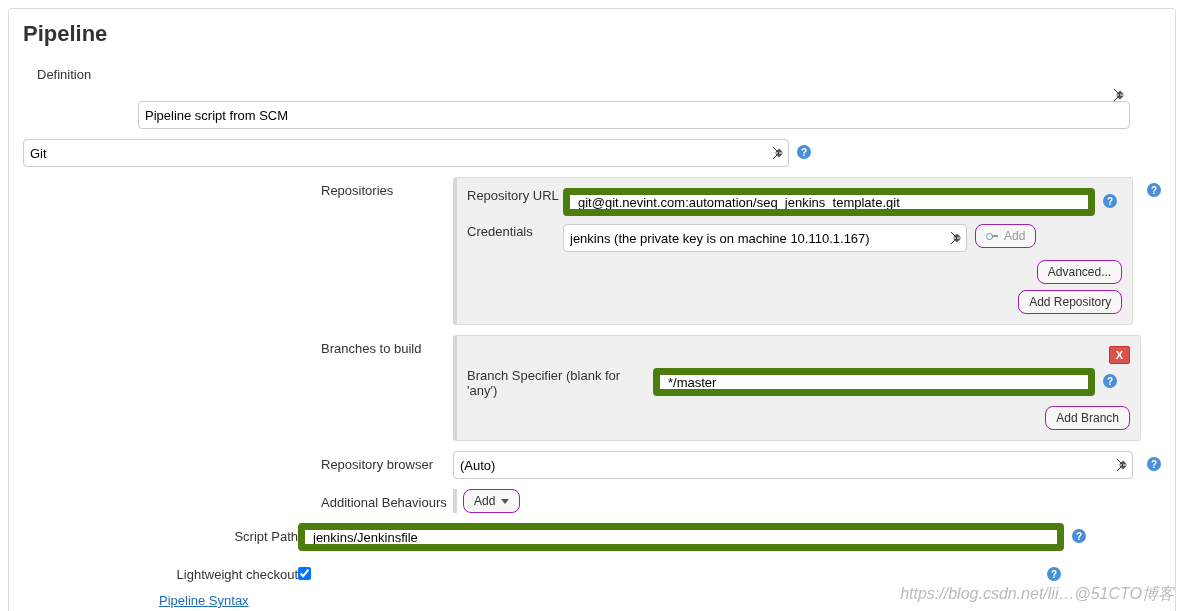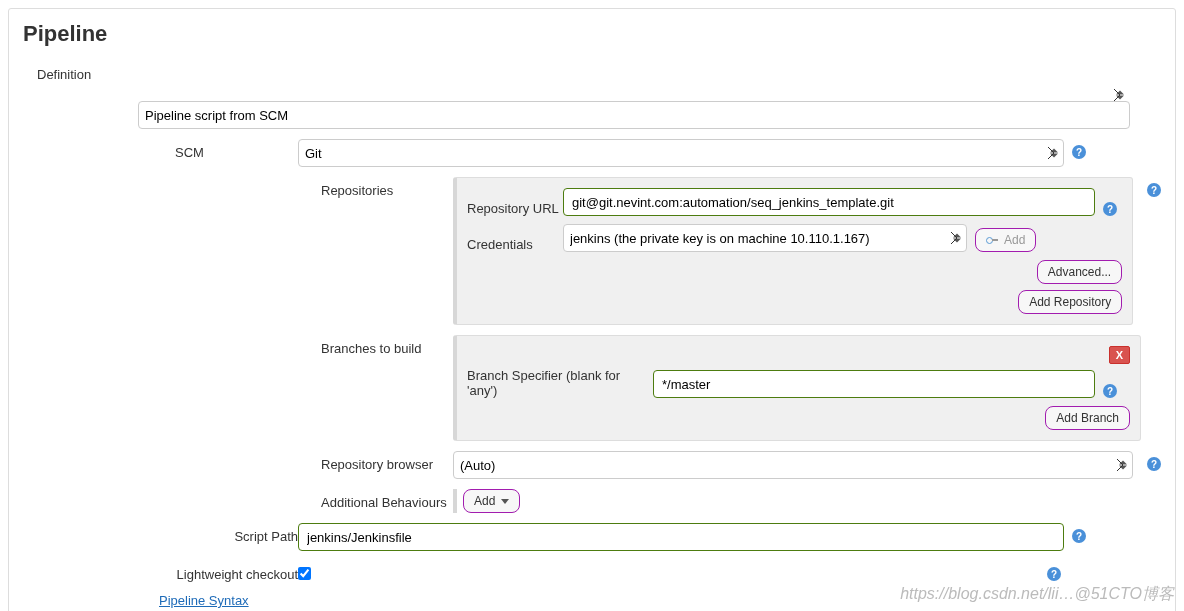--- a/index.html
+++ b/index.html
@@ -70,21 +70,21 @@
     }
     .select-updown .tri-up, .select-updown .tri-down {
       width:0; height:0; border-left:4px solid transparent; border-right:4px solid transparent;
     }
     .select-updown .tri-up { border-bottom:4px solid #555; }
     .select-updown .tri-down { border-top:4px solid #555; }
     input[type="text"] {
       font-size: 13px;
       padding: 4px 8px;
       height: 28px;
-      border: 1px solid #4d7c0f;
+      border: 7px solid #4d7c0f;
       border-radius: 4px;
       background: #fff;
     }
     .help-icon {
       display: inline-flex;
       align-items: center;
       justify-content: center;
       width: 14px; height: 14px;
       border-radius: 50%;
       background: #4a90d9;
@@ -97,21 +97,21 @@
     }
     .panel {
       background: #f0f0f0;
       border: 1px solid #ddd;
       border-left: 4px solid #d7d7d7;
       border-radius: 3px;
       padding: 10px 10px 10px 10px;
     }
     .panel-inner-row {
       display: flex;
-      align-items: flex-end;
+      align-items: flex-start;
       margin-bottom: 8px;
     }
     .panel-inner-label {
       width: 96px;
       font-size: 13px;
     }
     .btn {
       display: inline-flex;
       align-items: center;
       font-size: 12px;
@@ -187,21 +187,20 @@
         <option>Pipeline script from SCM</option>
       </select>
       <span class="select-updown">
           <span class="tri-up"></span>
           <span class="tri-down"></span>
         </span>
     </div>
   </div>
 
   <div class="form-row">
-    <div class="label-col scm-label">SCM</div>
     <div class="select-wrap" style="width:766px;">
       <select style="width:100%;">
         <option>Git</option>
       </select>
       <span class="select-updown">
           <span class="tri-up"></span>
           <span class="tri-down"></span>
         </span>
     </div>
     <span class="help-icon">?</span>

